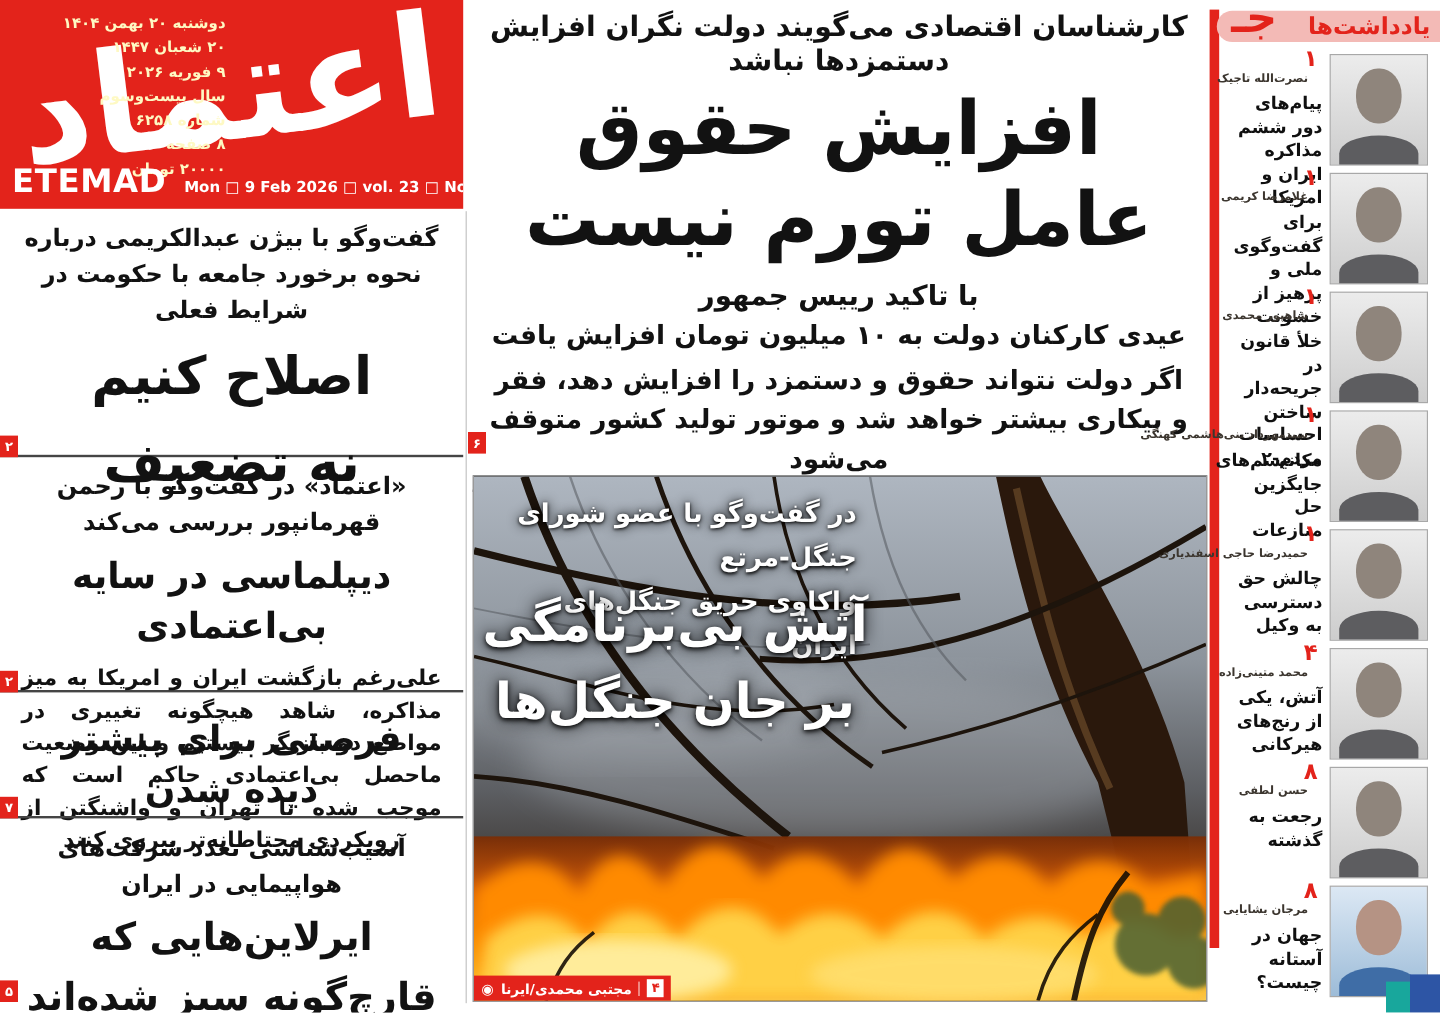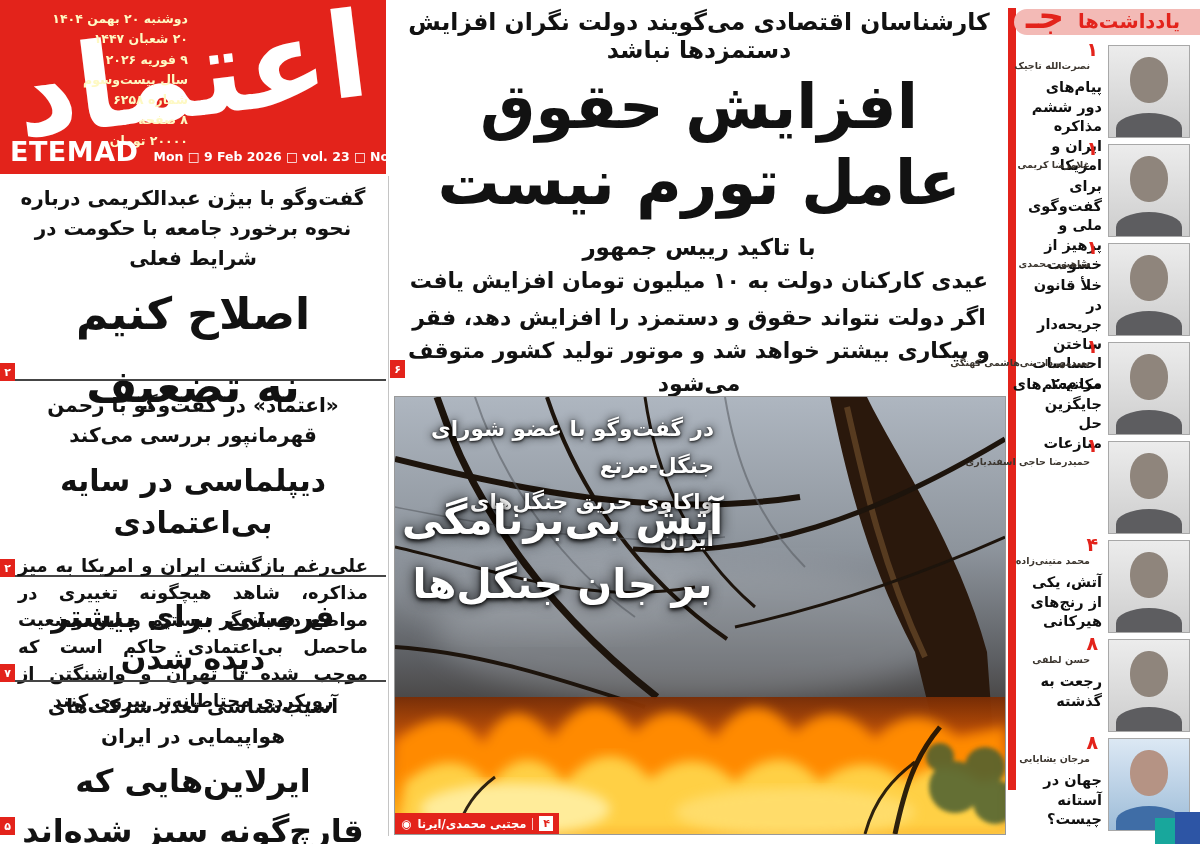--- a/index.html
+++ b/index.html
@@ -48,21 +48,21 @@
   .credit-page{background:#fff;color:var(--red,#e3231b);font-size:11px;font-weight:700;width:14px;height:15px;display:flex;align-items:center;justify-content:center}
   .credit-sep{width:1px;height:12px;background:rgba(255,255,255,.75)}
   .credit-text{color:#fff;font-size:11.5px;font-weight:600;white-space:nowrap}
   .camera{color:#fff;font-size:12px;line-height:1}
 
   
   .sidebar{position:absolute;top:0;right:0;width:192px;height:844px}
   .sb-bar{position:absolute;left:0;top:8px;width:8px;height:782px;background:var(--red,#e3231b)}
   .sb-head{position:absolute;top:9px;left:6px;right:0;height:26px;background:var(--pink,#f3bab6);border-radius:13px 0 0 13px}
   .sb-head-glyph{position:absolute;left:12px;top:-11px;font-size:36px;font-weight:900;color:var(--red,#e3231b);line-height:1}
-  .sb-title{position:absolute;right:20px;top:0;line-height:26px;font-size:19.5px;font-weight:900;color:var(--red,#e3231b)}
+  .sb-title{position:absolute;right:8px;top:0;line-height:26px;font-size:19.5px;font-weight:900;color:var(--red,#e3231b)}
   .notes{position:absolute;top:40px;left:10px;right:2px}
   .note{position:relative;height:99px}
   .note-photo{position:absolute;right:8px;top:5px;width:80px;height:91px;background:linear-gradient(180deg,#ececec,#cdcdcd);border:1px solid #a8a8a8;overflow:hidden}
   .np-head{position:absolute;top:11px;left:50%;transform:translateX(-50%);width:38px;height:46px;border-radius:48%;background:#8f857c}
   .np-body{position:absolute;bottom:-6px;left:50%;transform:translateX(-50%);width:66px;height:30px;border-radius:50% 50% 0 0;background:#5d5d60}
   .note-blue .note-photo{background:linear-gradient(180deg,#dce8f4,#9dbcd8)}
   .note-blue .np-head{background:#b59384}
   .note-blue .np-body{background:#3f6da6}
   .note-num{position:absolute;right:100px;top:0;color:var(--red,#e3231b);font-size:19px;font-weight:800;line-height:1}
   .note-name{position:absolute;top:20px;right:108px;white-space:nowrap;font-size:9.5px;font-weight:700;color:#3c362f}
@@ -268,20 +268,21 @@
         <div class="note-title">مکانیسم‌های جایگزین حل منازعات</div>
       </div>
 
       <div class="note">
         <div class="note-photo">
             <div class="np-head"></div>
             <div class="np-body"></div>
           </div>
         <div class="note-num">۱</div>
         <div class="note-name">حمیدرضا حاجی اسفندیاری</div>
+        <div class="note-title">چالش حق دسترسی به وکیل</div>
       </div>
 
       <div class="note">
         <div class="note-photo">
             <div class="np-head"></div>
             <div class="np-body"></div>
           </div>
         <div class="note-num">۴</div>
         <div class="note-name">محمد متینی‌زاده</div>
         <div class="note-title">آتش، یکی از رنج‌های هیرکانی</div>

